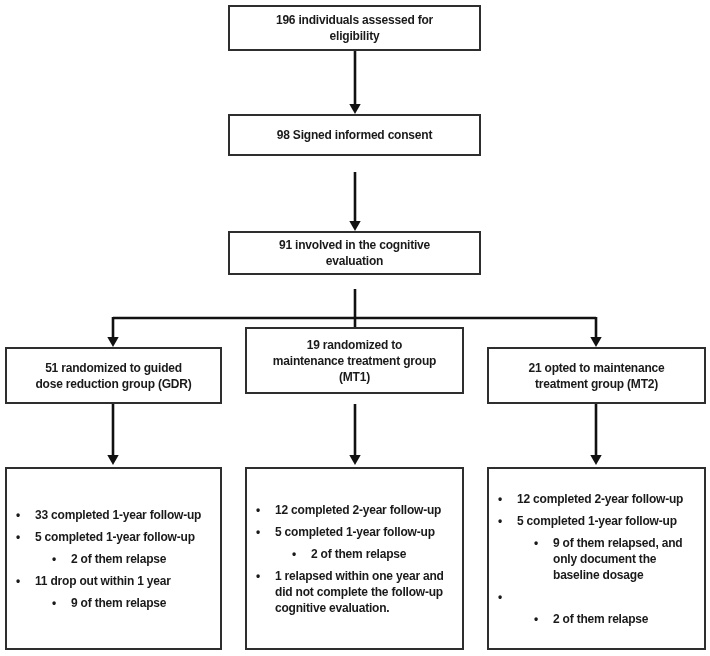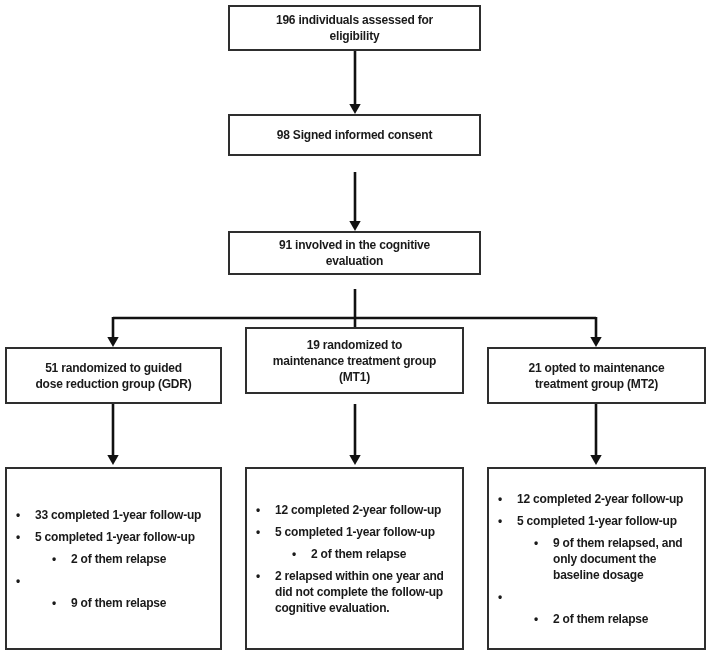--- a/index.html
+++ b/index.html
@@ -146,20 +146,21 @@
     <div class="item lvl1">
       <span class="bullet">•</span>
       <span class="itext">5 completed 1-year follow-up</span>
     </div>
     <div class="item lvl2">
       <span class="bullet">•</span>
       <span class="itext">2 of them relapse</span>
     </div>
     <div class="item lvl1">
       <span class="bullet">•</span>
+      <span class="itext">11 drop out within 1 year</span>
     </div>
     <div class="item lvl2">
       <span class="bullet">•</span>
       <span class="itext">9 of them relapse</span>
     </div>
   </div>
 
   <div class="outbox outbox-mt1">
     <div class="item lvl1">
       <span class="bullet">•</span>
@@ -168,21 +169,21 @@
     <div class="item lvl1">
       <span class="bullet">•</span>
       <span class="itext">5 completed 1-year follow-up</span>
     </div>
     <div class="item lvl2">
       <span class="bullet">•</span>
       <span class="itext">2 of them relapse</span>
     </div>
     <div class="item lvl1">
       <span class="bullet">•</span>
-      <span class="itext">2 relapsed within one year and did not complete the follow-up cognitive evaluation.</span>
+      <span class="itext">1 relapsed within one year and did not complete the follow-up cognitive evaluation.</span>
     </div>
   </div>
 
   <div class="outbox outbox-mt2">
     <div class="item lvl1">
       <span class="bullet">•</span>
       <span class="itext">12 completed 2-year follow-up</span>
     </div>
     <div class="item lvl1">
       <span class="bullet">•</span>

